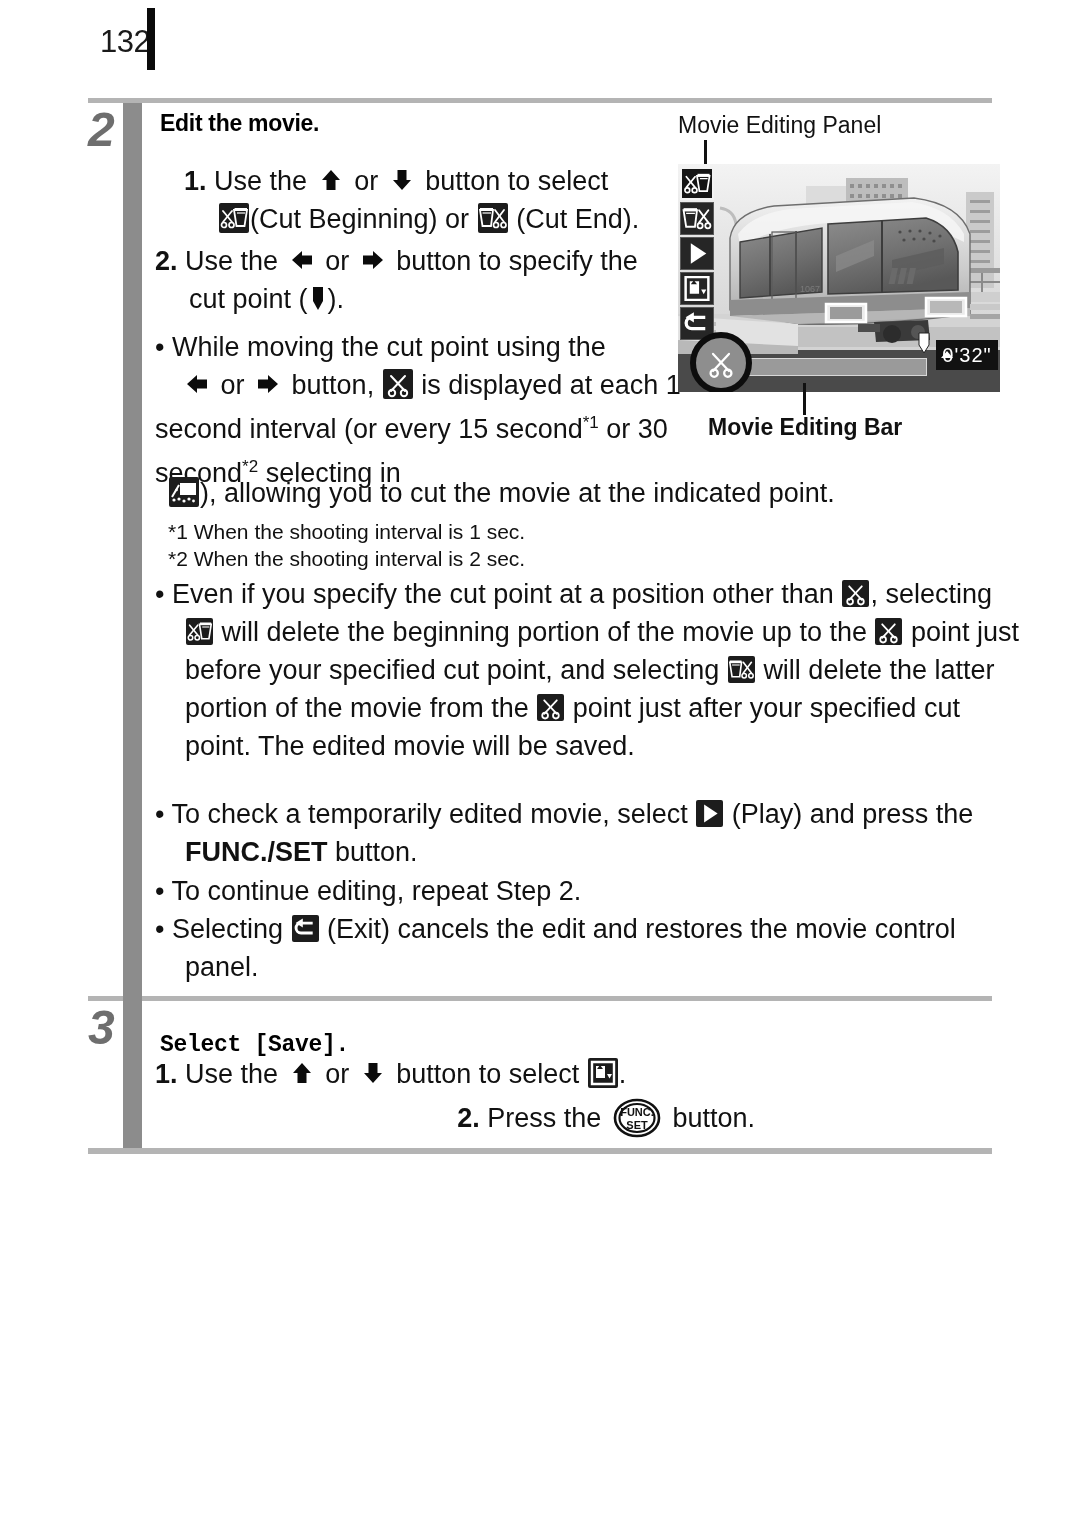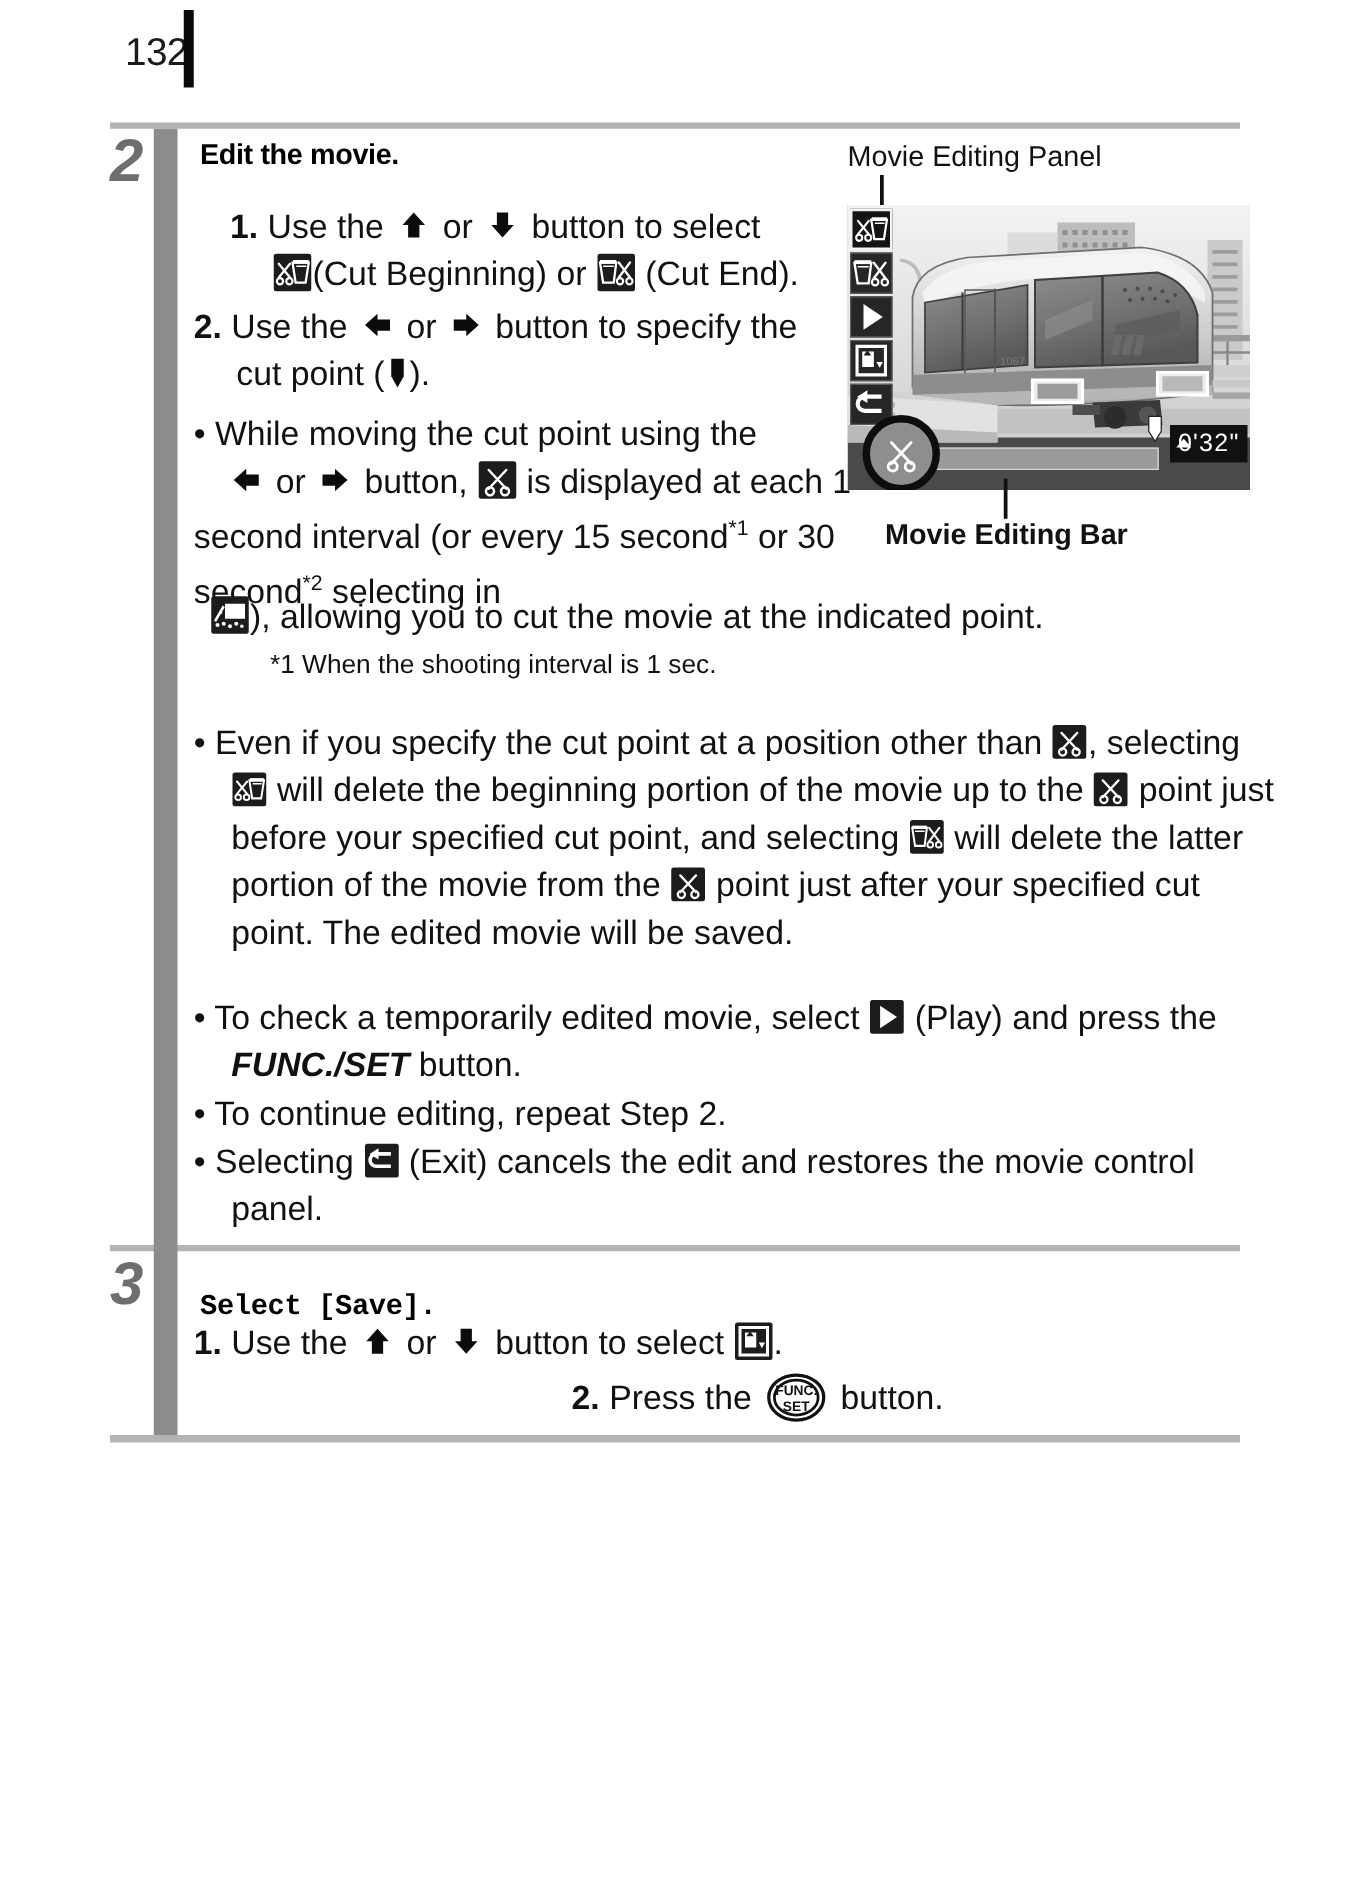--- a/index.html
+++ b/index.html
@@ -49,21 +49,21 @@
   .step3-title{top:1032px;font-family:Liberation Mono, monospace;}
 
   
   .body-block{position:absolute;font-size:27px;line-height:38px;color:#111;}
   .numlabel{font-weight:bold;}
 
   .blk-s2n1{left:155px;top:162px;width:520px;margin-left:29px;}
   .blk-s2n2{left:155px;top:242px;width:520px;}
   .blk-s2b1{left:155px;top:328px;width:530px;}
   .blk-s2b1-wide{left:168px;top:474px;width:830px;}
-  .blk-foot{left:168px;top:518px;width:600px;font-size:21px;line-height:27px;margin-left:48px;}
+  .blk-foot{left:168px;top:518px;width:600px;font-size:21px;line-height:27px;}
   .blk-s2b2{left:155px;top:575px;width:840px;}
   .blk-s2b3{left:155px;top:795px;width:845px;}
   .blk-s2b4{left:155px;top:872px;width:845px;}
   .blk-s2b5{left:155px;top:910px;width:845px;}
 
   .blk-s3n1{left:155px;top:1055px;width:600px;}
   .blk-s3n2{left:155px;top:1098px;width:600px;text-align:right;}
   .hang2{padding-left:30px;text-indent:-30px;}
 
   
@@ -87,21 +87,21 @@
   .drop-g{display:inline-block;vertical-align:-5px;width:20px;height:28px;}
   .drop-g svg{width:20px;height:28px;display:block;}
 
   .sup{font-size:17px;vertical-align:super;}
 
   .funcset{
     display:inline-block;vertical-align:-11px;width:50px;height:40px;position:relative;margin:0 3px;
   }
   .funcset svg{width:50px;height:40px;display:block;}
 
-  .bold{font-weight:bold;font-style:italic;}
+  .bold{font-weight:bold;}
 
   
   .figure{position:absolute;left:660px;top:112px;width:340px;height:330px;}
   .fig-label{
     position:absolute;font-size:23px;color:#111;white-space:nowrap;
   }
   .lbl-panel{left:18px;top:0px;}
   .lbl-bar{left:48px;top:302px;font-weight:bold;}
 
   .photo{
@@ -307,20 +307,21 @@
 </div>
 
 <div class="body-block blk-s2b1-wide">
   <span class="ic"><svg>
         <use href="#sym-timelapse"></use>
       </svg></span><span>), allowing you to cut the movie at the indicated point.</span>
 </div>
 
 <div class="body-block blk-foot">
   <div>*1 When the shooting interval is 1 sec.</div>
+  <div>*2 When the shooting interval is 2 sec.</div>
 </div>
 
 <div class="body-block blk-s2b2 hang2">
   <span>•</span>
   <span>Even if you specify the cut point at a position other than</span>
   <span class="ic ic-sm"><svg>
         <use href="#sym-scissors"></use>
       </svg></span><span>, selecting</span>
   <span class="ic ic-sm"><svg>
         <use href="#sym-cutbeg"></use>

